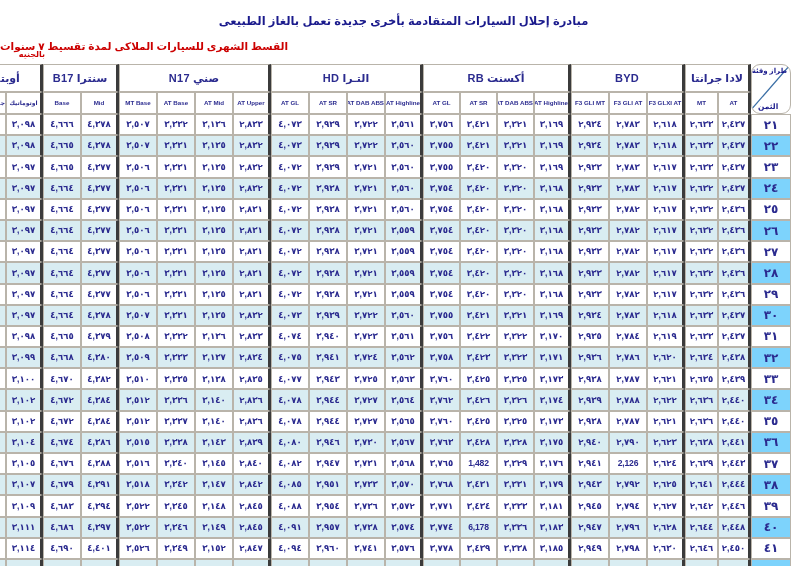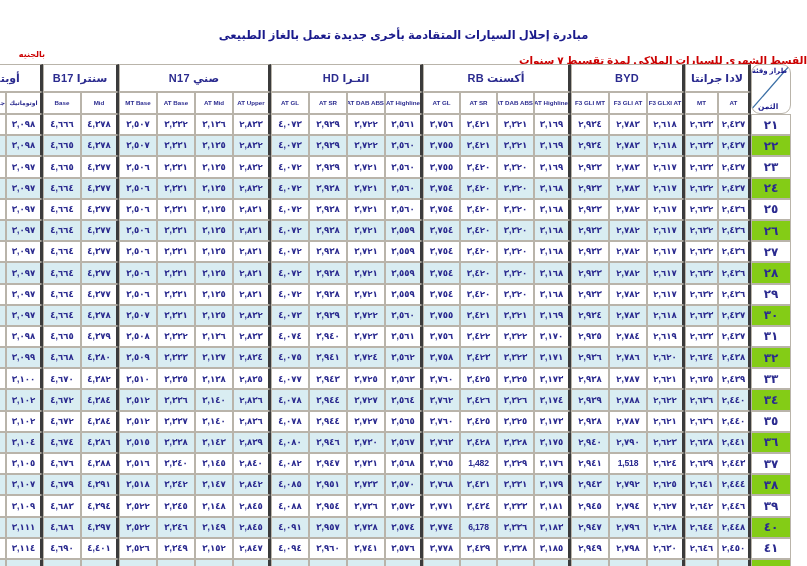--- a/index.html
+++ b/index.html
@@ -9,25 +9,25 @@
     background:#ffffff;
     font-family:"Liberation Sans","DejaVu Sans",sans-serif;
     overflow:hidden;
     position:relative;
   }
   .title1{
     text-align:center;
     color:#1a1a8c;
     font-size:11.5px;
     font-weight:bold;
-    padding-top:28px;
+    padding-top:14px;
     letter-spacing:0px;
   }
   .title2{
-    text-align:right;
+    text-align:left;
     color:#cc0000;
     font-size:10.5px;
     font-weight:bold;
     padding-top:12px;
   }
   .unit{
     position:absolute;
     top:50px; right:762px;
     color:#cc0000;
     font-size:8px;
@@ -107,21 +107,21 @@
     font-size:8.6px;
     letter-spacing:-0.2px;
   }
   td.age{
     height:19.2px;
     font-size:12px;
     font-weight:bold;
     color:#2b2b8f;
   }
   tr.alt td{background:#d9edf2;}
-  tr.alt td.age{background:#84cc16;}
+  tr.alt td.age{background:#7dd3fc;}
 </style>
 </head>
 <body>
 
 <div class="title1">مبادرة إحلال السيارات المتقادمة بأخرى جديدة تعمل بالغاز الطبيعى</div>
 <div class="title2">القسط الشهرى للسيارات الملاكى لمدة تقسيط ٧ سنوات</div>
 <div class="unit">بالجنيه</div>
 
 <div class="tablewrap">
   <table class="grid">
@@ -573,21 +573,21 @@
           <td class="num gsep-r">٤,٣٨٦</td>
           <td class="num">٤,٦٧٤</td>
           <td class="num gsep-r">٣,١٠٤</td>
           <td class="num">٣,٢٣٧</td>
         </tr>
         <tr>
           <td class="age">٣٧</td>
           <td class="num gsep-r">٢,٤٤٣</td>
           <td class="num">٢,٦٣٩</td>
           <td class="num gsep-r">٢,٦٢٤</td>
-          <td class="num">1,518</td>
+          <td class="num">2,126</td>
           <td class="num">٢,٩٤١</td>
           <td class="num gsep-r">٣,١٧٦</td>
           <td class="num">٣,٣٢٩</td>
           <td class="num">1,482</td>
           <td class="num">٣,٧٦٥</td>
           <td class="num gsep-r">٣,٥٦٨</td>
           <td class="num">٣,٧٣١</td>
           <td class="num">٣,٩٤٧</td>
           <td class="num">٤,٠٨٢</td>
           <td class="num gsep-r">٢,٨٤٠</td>

